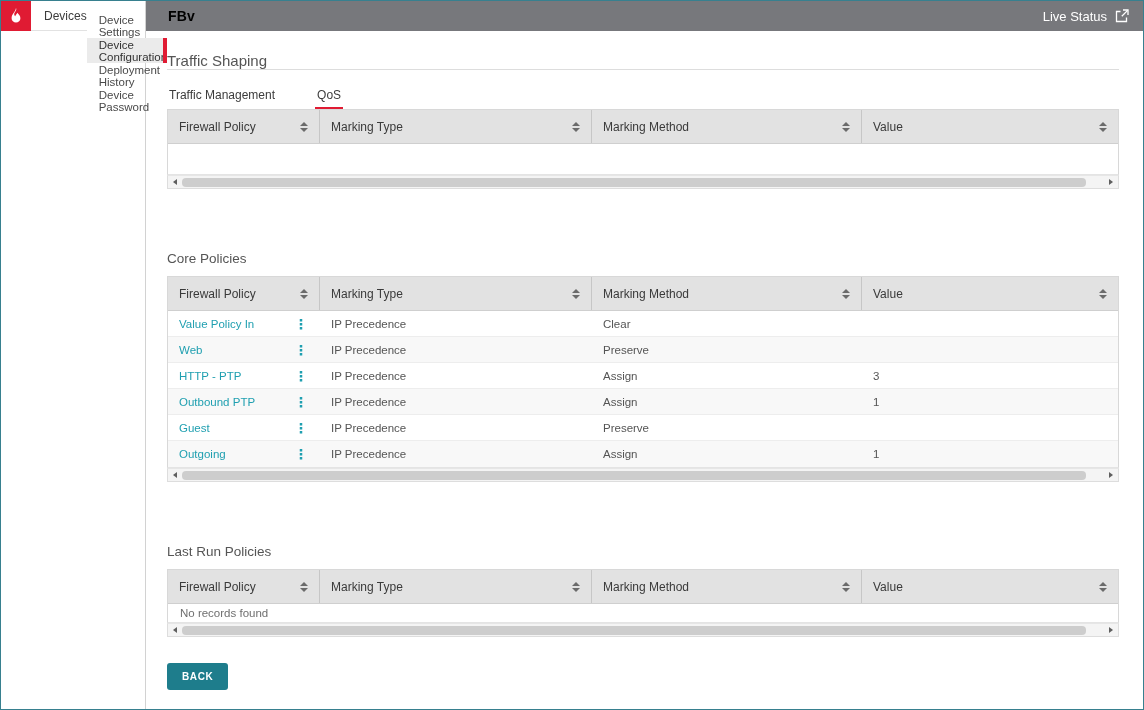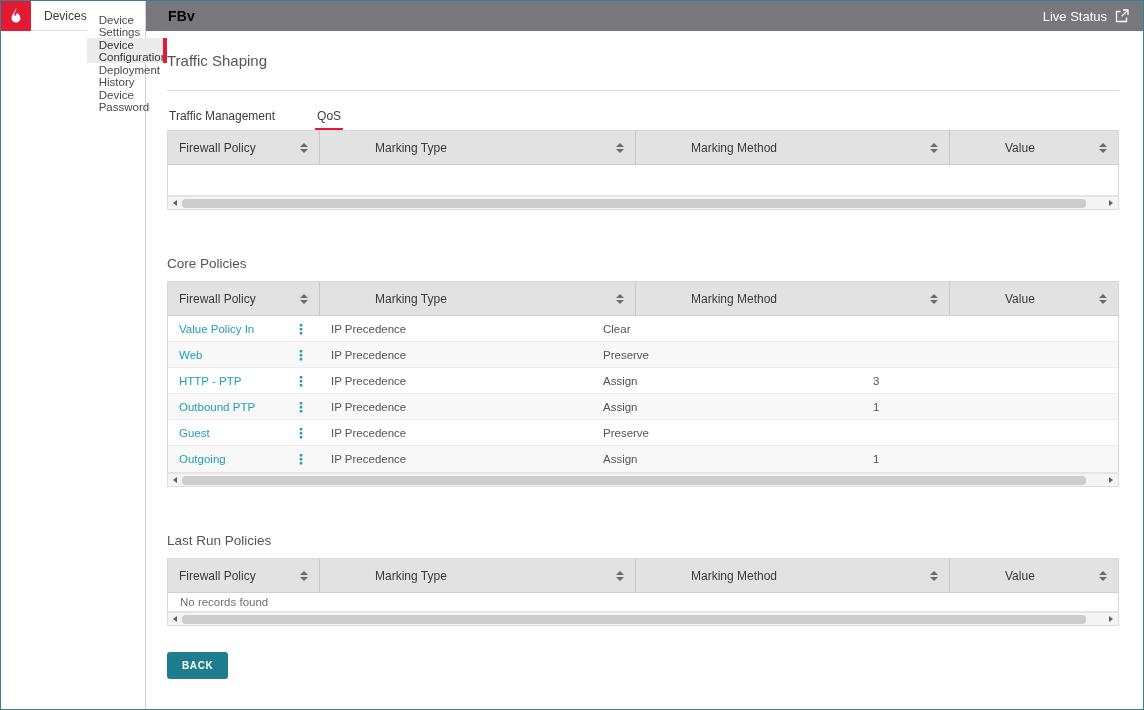--- a/index.html
+++ b/index.html
@@ -17,30 +17,30 @@
   .nav{padding-top:12px;}
   .nav-item{height:25px;display:flex;align-items:center;padding-left:12px;font-size:11.5px;color:#4a4a4a;cursor:pointer;position:relative;}
   .nav-item.active{background:#ebebeb;color:#333;}
   .nav-item.active::after{content:"";position:absolute;right:0;top:0;bottom:0;width:4px;background:#e01b33;}
   
   .main{flex:1;display:flex;flex-direction:column;background:#fff;min-width:0;}
   .topbar{height:30px;background:#77787c;display:flex;align-items:center;padding:0 14px 0 22px;flex:0 0 30px;}
   .device-name{color:#000000;font-size:14px;font-weight:bold;letter-spacing:.2px;}
   .live-status{margin-left:auto;display:flex;align-items:center;gap:8px;color:#fff;font-size:13px;cursor:pointer;}
   .content{flex:1;padding:0 24px 0 21px;overflow:hidden;}
-  .page-title{font-size:15px;font-weight:normal;color:#555;margin-top:21px;padding-bottom:21px;border-bottom:1px solid #ddd;}
+  .page-title{font-size:15px;font-weight:normal;color:#555;margin-top:21px;padding-bottom:0;border-bottom:1px solid #ddd;}
   .tabs{display:flex;margin-top:18px;}
   .tab{font-size:12px;color:#3c3c3c;margin-right:38px;padding:0 2px 5px 2px;cursor:pointer;border-bottom:2px solid transparent;}
   .tab.active{border-bottom-color:#e01b33;}
   .section-title{font-size:13.5px;font-weight:normal;color:#555;margin:26px 0 10px 0;}
-  .section-title.gap{margin-top:46px;}
+  .section-title.gap{margin-top:62px;}
   
   .tbl{border:1px solid #d8d8d8;border-bottom:1px solid #e4e4e4;}
   .tr{display:grid;grid-template-columns:152px 272px 270px 1fr;}
-  .tr.head{background:#e2e2e2;height:34px;border-bottom:1px solid #cfcfcf;gap:44px;}
+  .tr.head{background:#e2e2e2;height:34px;border-bottom:1px solid #cfcfcf;}
   .cell{padding:0 11px;display:flex;align-items:center;font-size:11.5px;color:#555;min-width:0;overflow:hidden;}
   .tr.head .cell{justify-content:space-between;font-size:12px;color:#3a3a3a;border-right:1px solid #c6c6c6;cursor:pointer;}
   .tr.head .cell:last-child{border-right:none;}
   .tr.body{height:26px;border-bottom:1px solid #ededed;background:#fff;}
   .tr.body.tall{height:30px;}
   .tr.body:nth-child(odd){background:#f8f8f8;}
   .tbl .tr.body:last-child{border-bottom:none;}
   .cell.c1{justify-content:space-between;}
   .plink{color:#1f9fb0;text-decoration:none;font-size:11.5px;cursor:pointer;white-space:nowrap;}
   .kebab{color:#1f9fb0;font-size:14px;font-weight:bold;cursor:pointer;line-height:1;padding:0 1px;}

